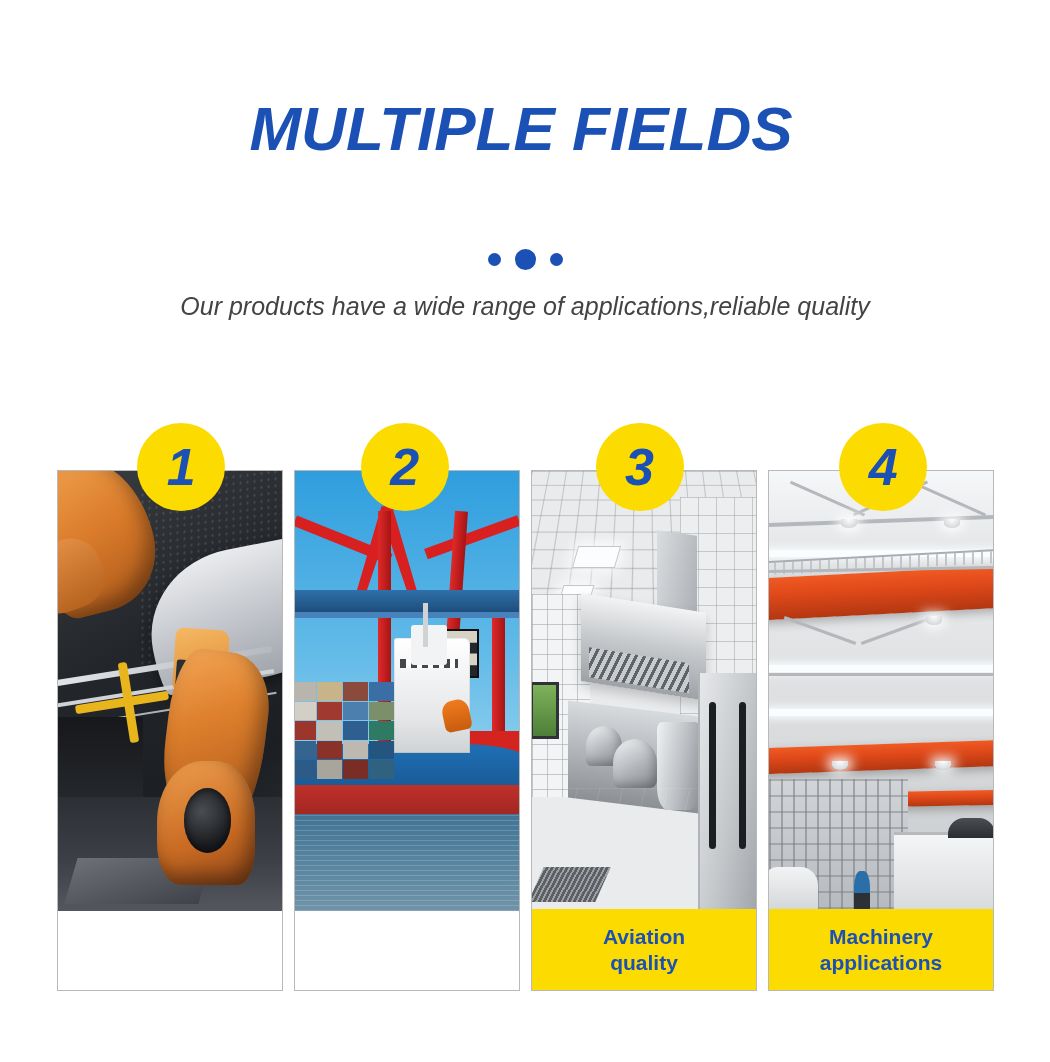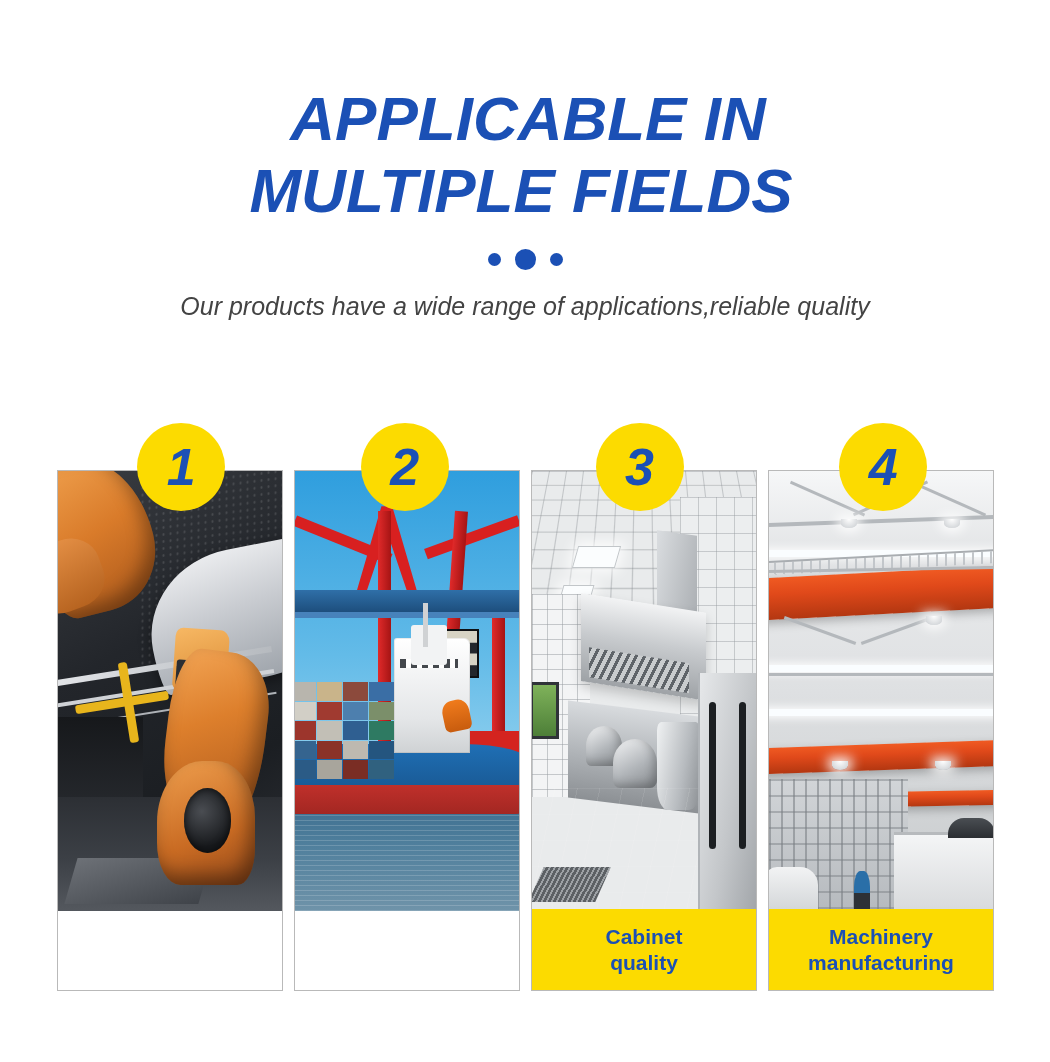--- a/index.html
+++ b/index.html
@@ -518,21 +518,20 @@
     border-radius: 12px 18px 0 0;
   }
 </style>
 </head>
 <body>
 
 <div class="page">
 
   <div class="header">
     <div class="title-block">
-      <span class="title-line l1">APPLICABLE IN</span>
       <span class="title-line l2">MULTIPLE FIELDS</span>
     </div>
   </div>
 
   <div class="dots">
     <span class="dot small"></span>
     <span class="dot large"></span>
     <span class="dot small"></span>
   </div>
 
@@ -622,21 +621,21 @@
           <div class="kit-pot kp1"></div>
           <div class="kit-pot kp2"></div>
           <div class="kit-kettle"></div>
           <div class="kit-floor"></div>
           <div class="kit-drain"></div>
           <div class="kit-fridge"></div>
         </div>
       </div>
       <div class="badge">3</div>
       <div class="card-label">
-        <span>Cabinet</span>
+        <span>Aviation</span>
         <span>quality</span>
       </div>
     </div>
 
     <div class="card">
       <div class="card-photo">
         <div class="scene">
           <div class="fac-bg"></div>
           <div class="fac-roof"></div>
           <div class="fac-truss ft-d1"></div>
@@ -661,18 +660,18 @@
           <div class="fac-lamp fl5"></div>
           <div class="fac-racks"></div>
           <div class="fac-bags"></div>
           <div class="fac-worker"></div>
           <div class="fac-machine"></div>
         </div>
       </div>
       <div class="badge">4</div>
       <div class="card-label">
         <span>Machinery</span>
-        <span>manufacturing</span>
+        <span>applications</span>
       </div>
     </div>
 
   </div>
 </div>
 
 </body></html>

